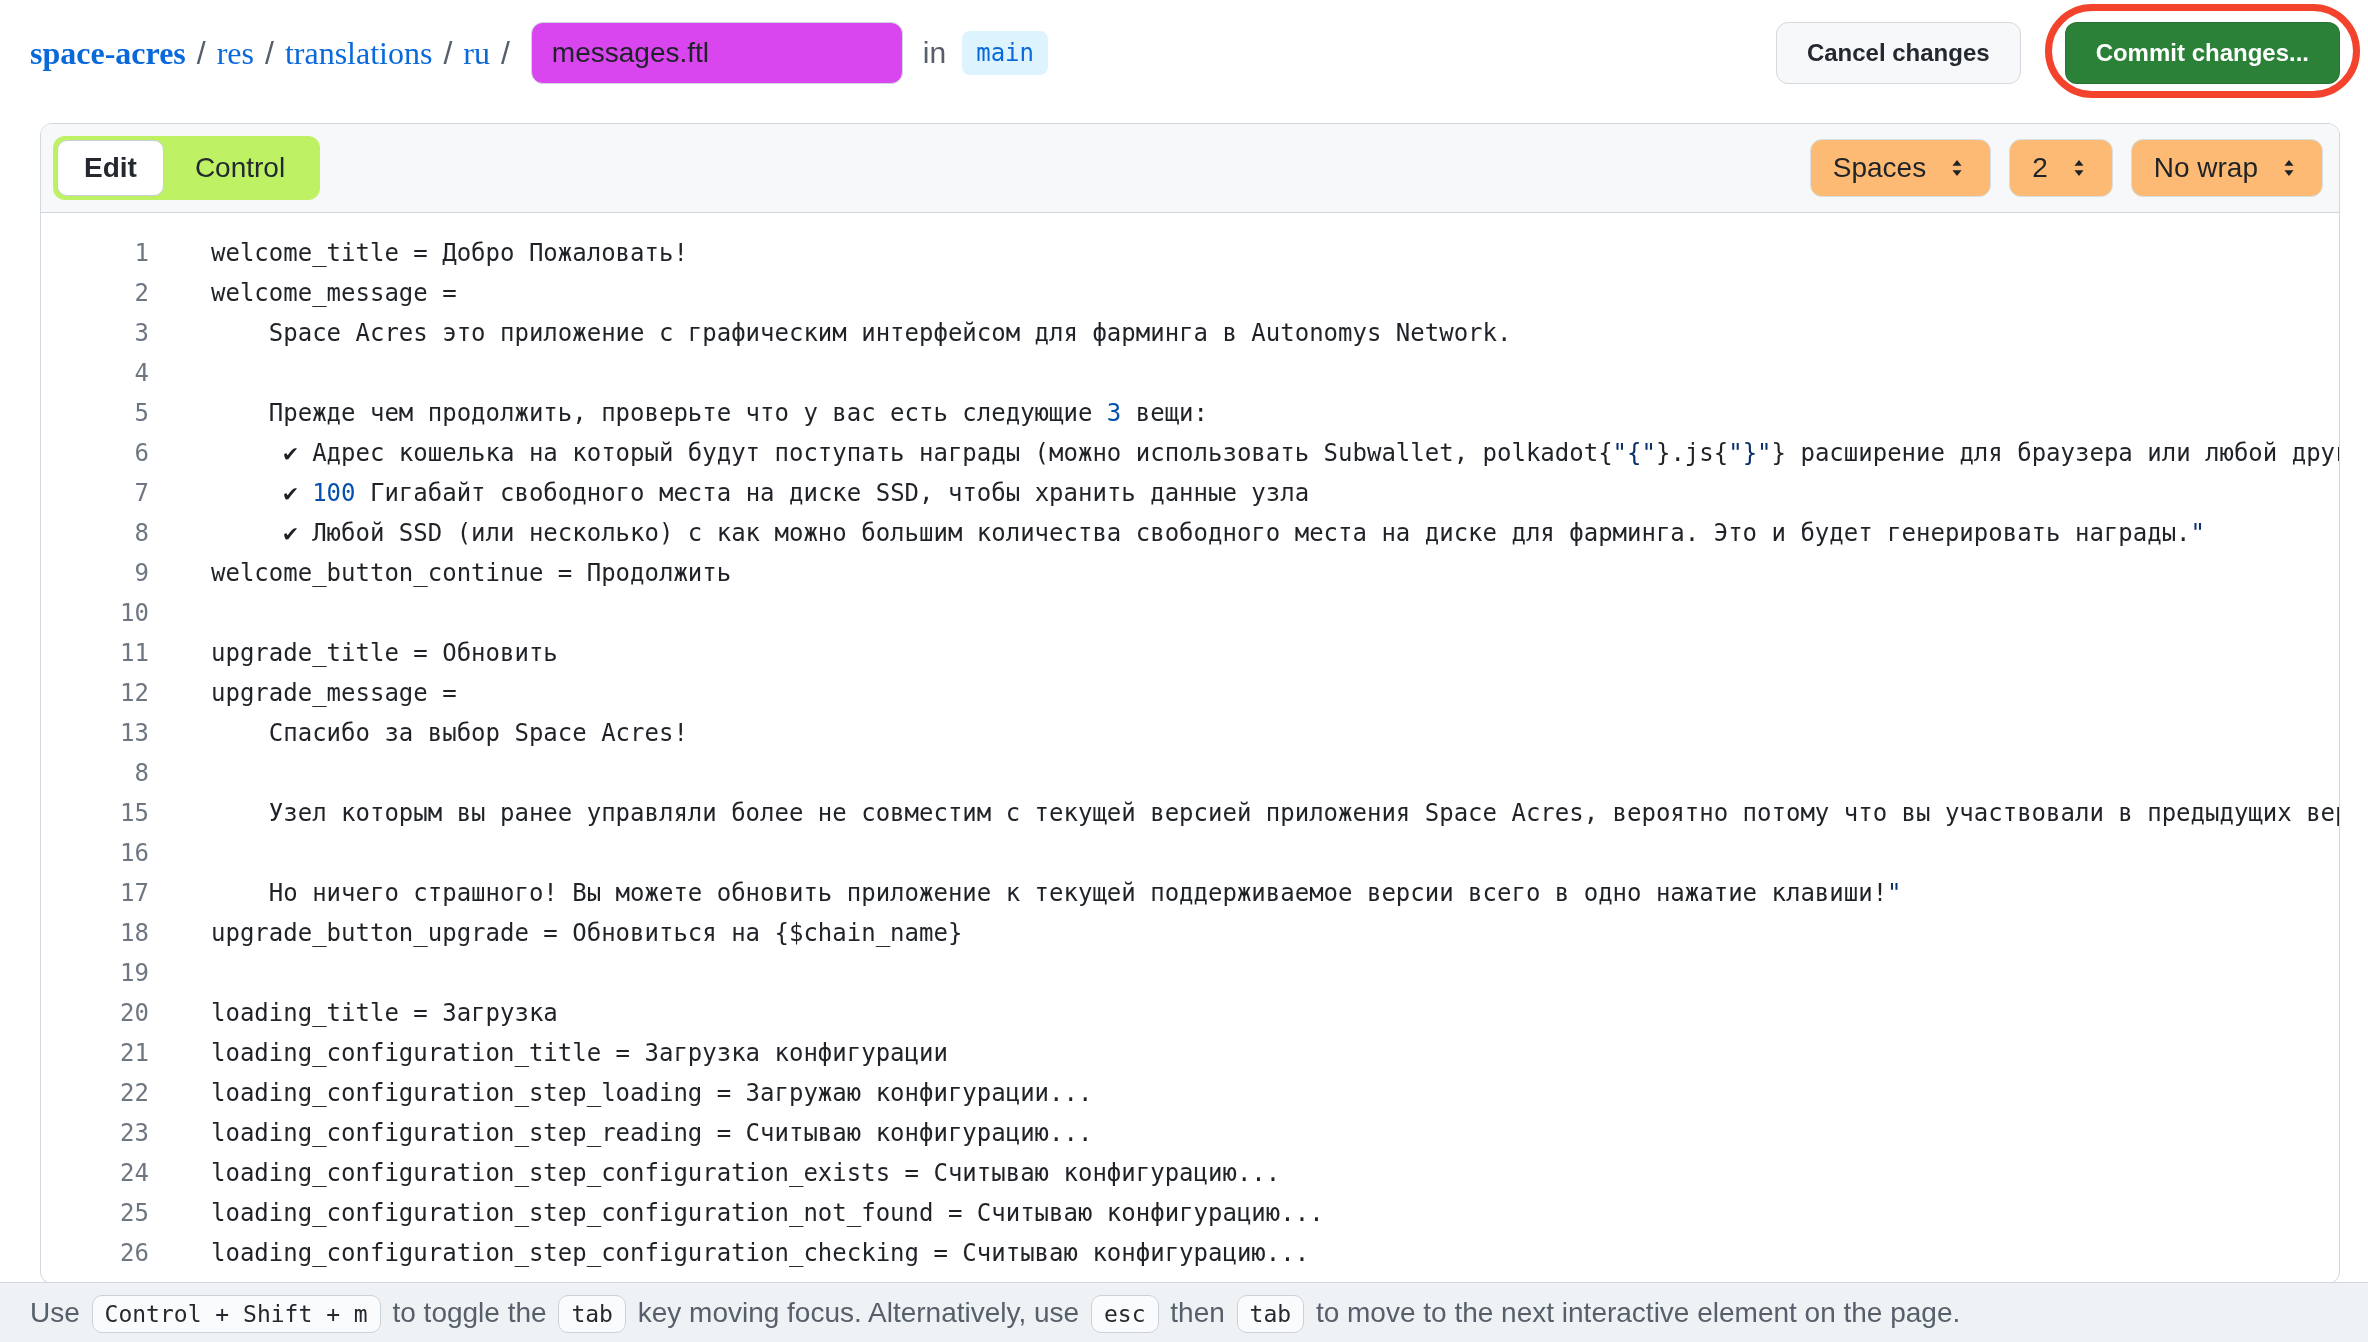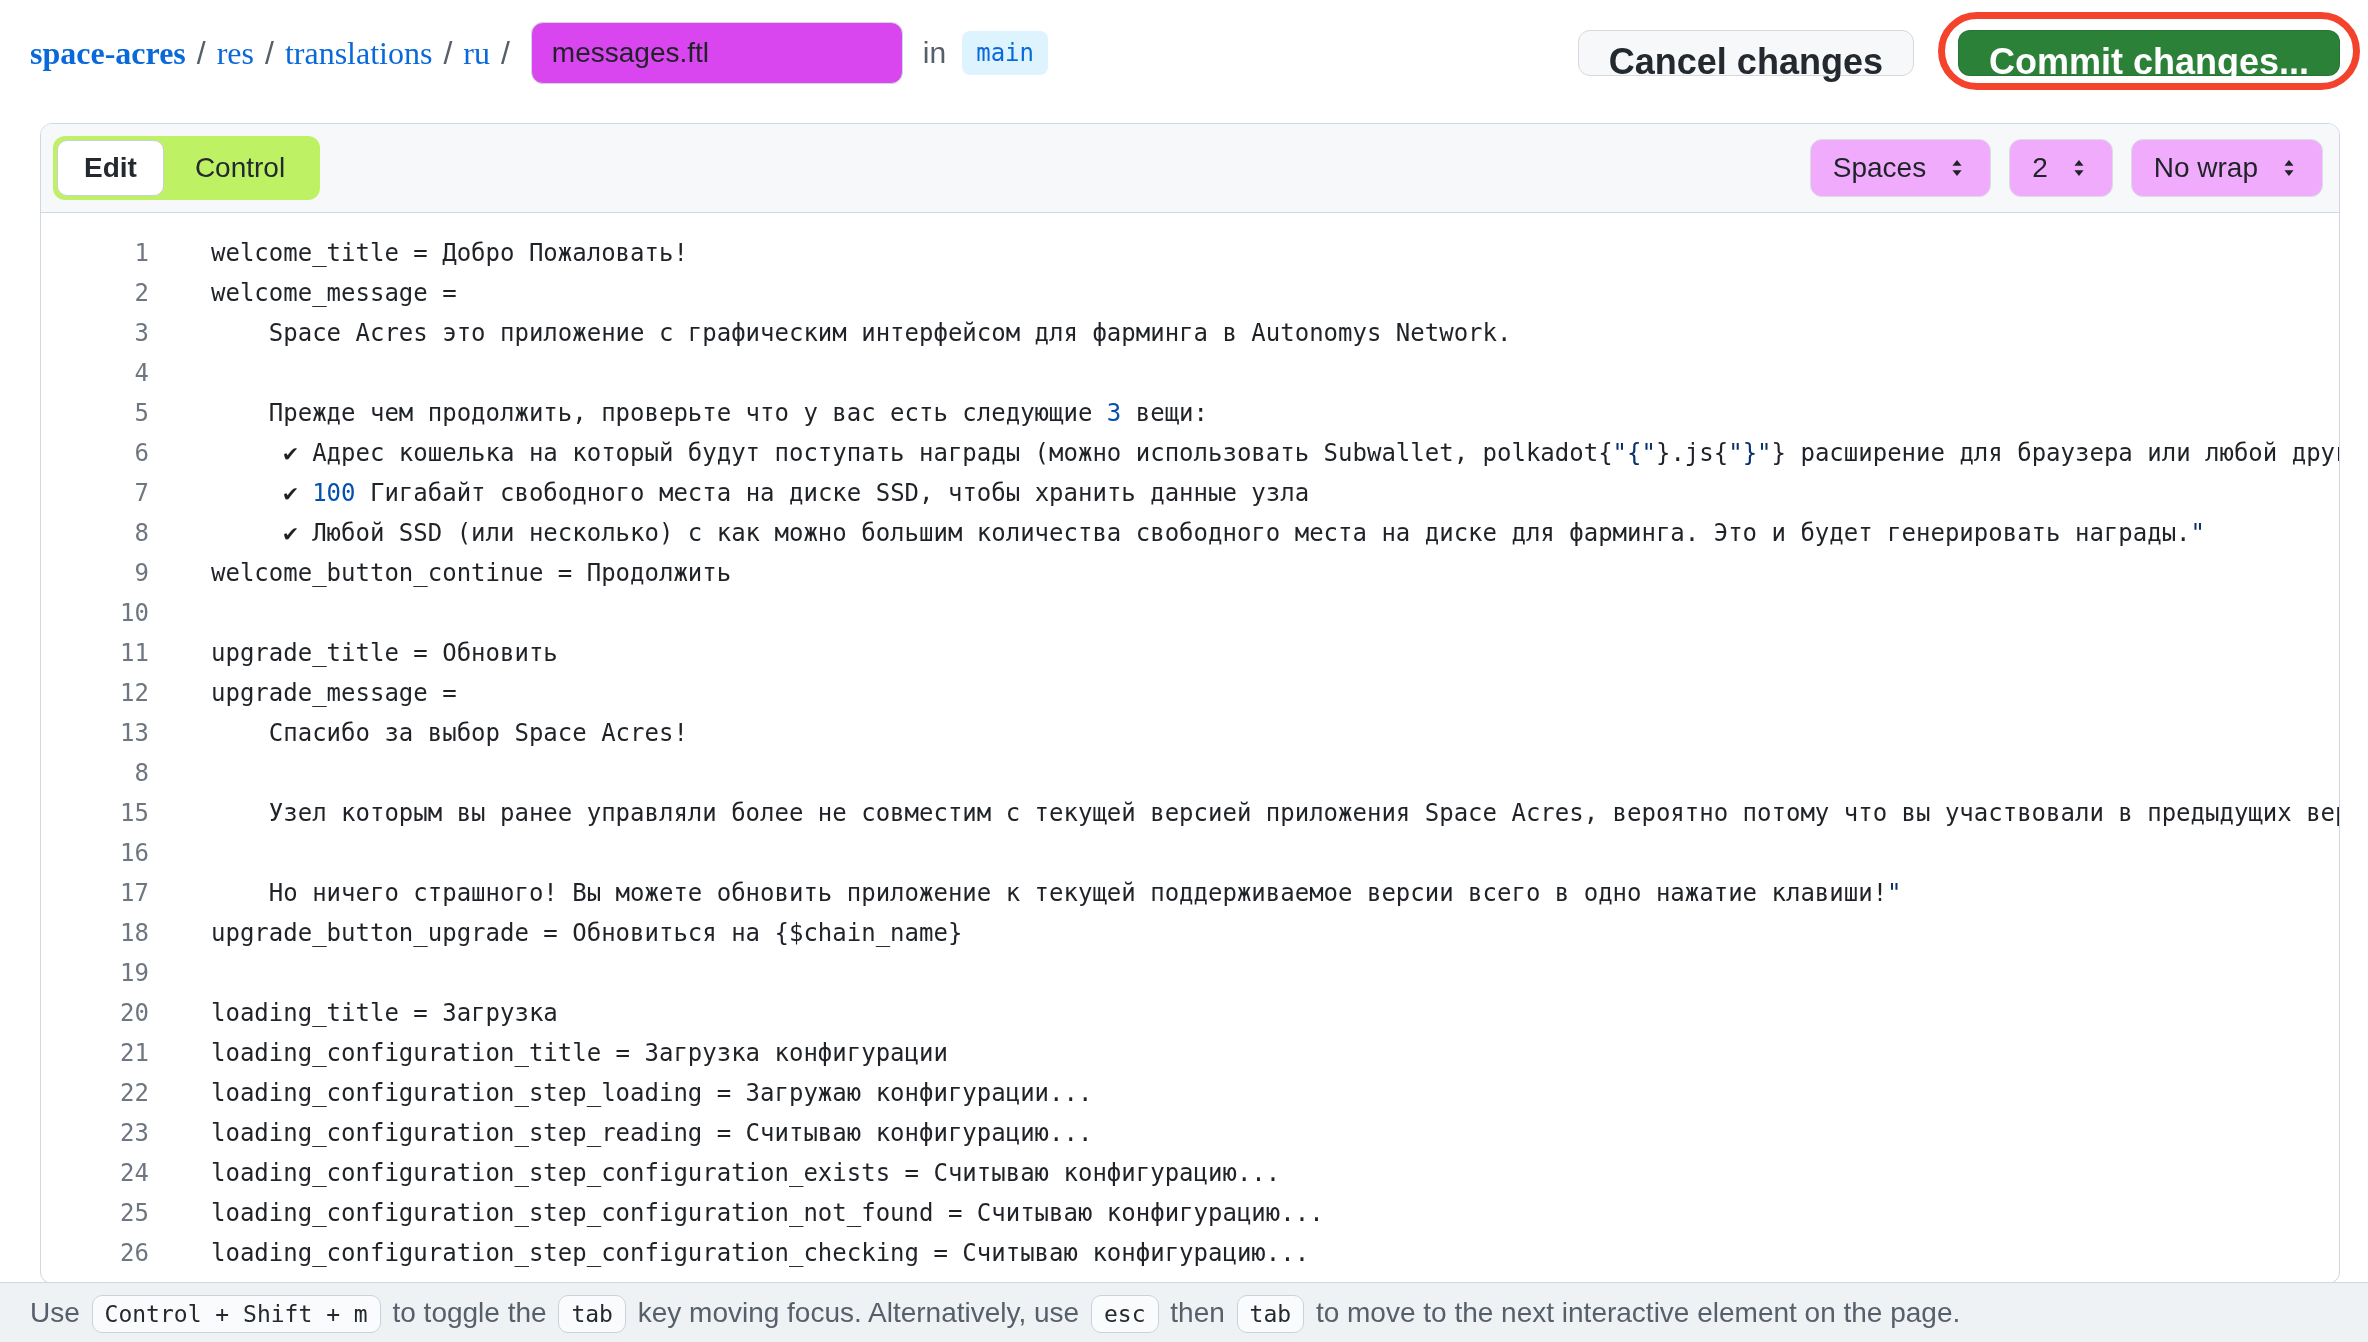--- a/index.html
+++ b/index.html
@@ -23,22 +23,22 @@
     padding:0 20px; font-size:28px; font-family:"Liberation Sans", sans-serif; color:#1f2328;
     background:#d946ef; outline:none;
   }
   .in-label { margin:0 16px 0 20px; font-size:30px; color:#57606a; }
   .branch-badge {
     font-family:"DejaVu Sans Mono", monospace; font-size:24px; color:var(--c-link_blue,#0969da);
     background:var(--c-badge_bg,#ddf4ff); border-radius:8px; padding:8px 14px; cursor:pointer;
   }
   .spacer { flex:1; }
   .btn {
-    height:46px; border-radius:12px; font-size:36px; font-weight:700;
-    font-family:"Liberation Sans", sans-serif; padding:10px 30px; cursor:pointer; white-space:nowrap;
+    height:62px; border-radius:12px; font-size:24px; font-weight:700;
+    font-family:"Liberation Sans", sans-serif; padding:16px 30px; cursor:pointer; white-space:nowrap;
   }
   .btn-cancel { background:#f6f8fa; border:1px solid #d5d8dc; color:#24292f; }
   .commit-wrap { position:relative; display:inline-flex; margin-left:44px; }
   .btn-commit { background:var(--c-accent_green,#2c8139); border:1px solid rgba(0,0,0,0.1); color:#fff;text-align:right; }
   .annotation {
     position:absolute; top:-18px; bottom:-14px; left:-20px; right:-20px;
     border:7px solid var(--c-annotation_red,#f4432c); border-radius:50px; pointer-events:none;
   }
 
   
@@ -53,21 +53,21 @@
   .segmented {
     display:flex; align-items:center; background:#bef264; border-radius:12px; padding:4px; height:64px;
   }
   .seg {
     height:56px; border:1px solid transparent; background:transparent; border-radius:10px;
     font-size:28px; color:#24292f; padding:0 30px; cursor:pointer; font-family:"Liberation Sans", sans-serif;
   }
   .seg.selected { background:#fff; border-color:#c9ced4; font-weight:700; padding:0 26px; }
   .settings { display:flex; align-items:center; gap:18px; }
   .select {
-    display:flex; align-items:center; gap:20px; height:58px; background:#f0abfc;
+    display:flex; align-items:center; gap:20px; height:58px; background:#fdba74;
     border:1px solid #d8dee4; border-radius:12px; padding:12px 22px; font-size:28px; color:#1f2328;
     cursor:pointer; font-family:"Liberation Sans", sans-serif;
   }
   .updown svg { display:block; }
 
   
   .code {
     display:flex; padding-top:20px;
     font-family:"DejaVu Sans Mono", monospace; font-size:24px; line-height:40px; color:#1f2328;
   }

